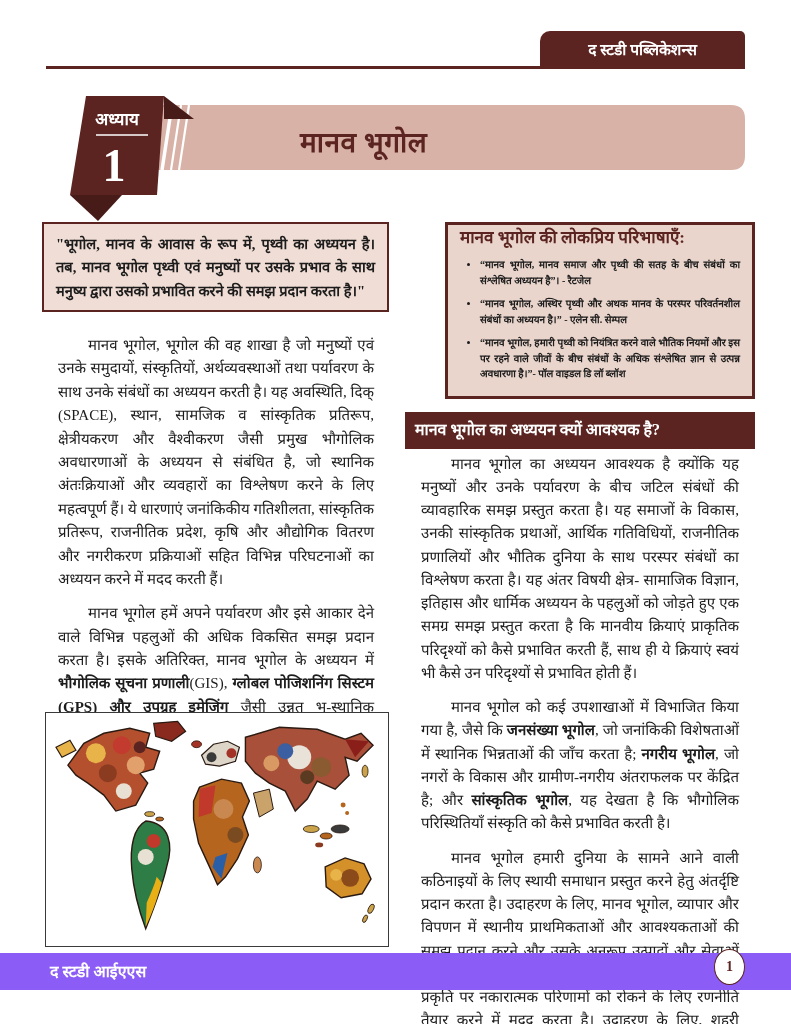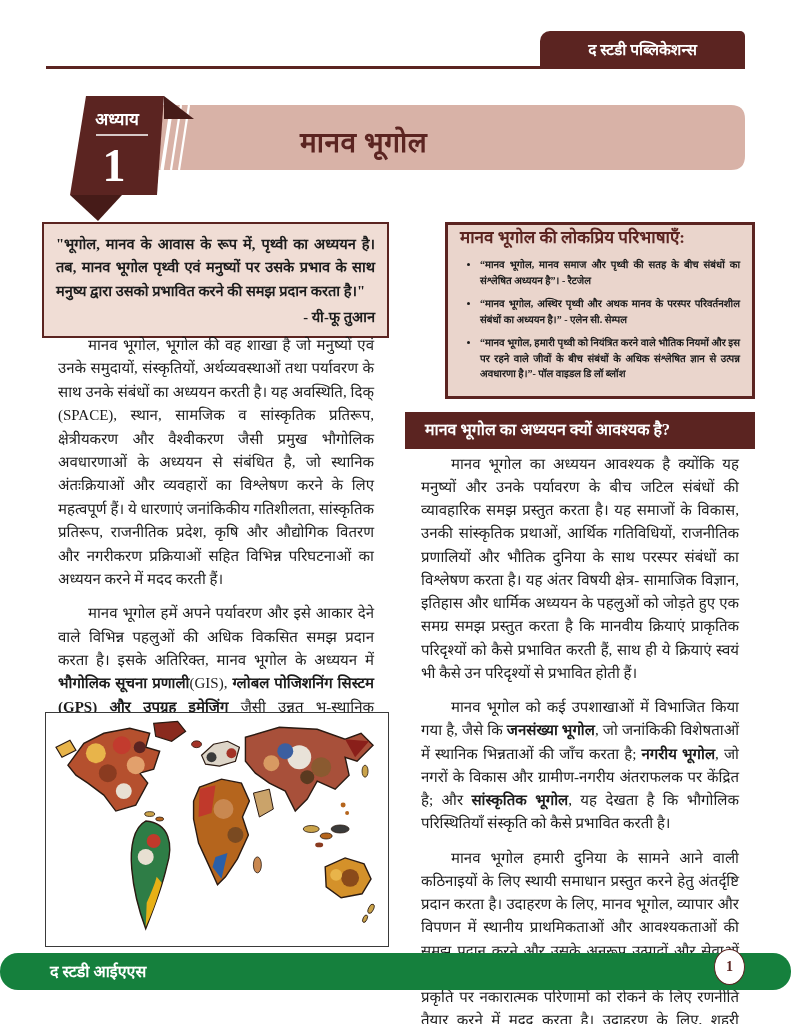--- a/index.html
+++ b/index.html
@@ -42,32 +42,32 @@
     box-sizing:border-box; background:#ead5cc; border:3px solid #5b2421;
     padding:0 12px 6px; text-align:left;margin-left:40px;
   }
   .defs-title { color:#5b2421; font-weight:bold; font-size:17px; margin:0 0 6px; }
   .defs-list { margin:0; padding-left:20px; }
   .defs-list li { font-weight:bold; font-size:10px; line-height:1.55; margin-bottom:8px; text-align:justify; }
 
   
   .why-band {
     margin:13px 0 4px; background:#5b2421; color:#fff; font-weight:bold;
-    font-size:16px; padding:6px 20px; text-indent:0; text-align:left;
+    font-size:16px; padding:6px 10px; text-indent:0; text-align:left;
   }
 
   
   .map-box {
     position:absolute; left:45px; top:712px; width:344px; height:235px;
     box-sizing:border-box; border:1px solid #3a3a3a; background:#fff; padding:4px;
   }
   .map-box svg { width:100%; height:100%; display:block; }
 
   
-  .footer { position:absolute; left:0; top:953px; width:791px; height:37px; background:#15803d;border-radius:18px; }
+  .footer { position:absolute; left:0; top:953px; width:791px; height:37px; background:#8b5cf6; }
   .footer-brand { position:absolute; left:50px; top:0; height:37px; line-height:37px; color:#fff; font-weight:bold; font-size:16px; }
   .page-badge {
     position:absolute; right:46px; top:-4px; width:29px; height:34px;
     background:#fff; border:1px solid #5b2421; border-radius:50%;
     display:flex; align-items:center; justify-content:center;
     color:#5b2421; font-weight:bold; font-size:14px;
   }
   b { font-weight:bold; }
 </style>
 </head>
@@ -89,21 +89,20 @@
     <polygon points="26,11 104,11 97,110 10,110" fill="#5b2421"></polygon>
     <polygon points="10,110 62,110 38,136" fill="#461b18"></polygon>
     <text x="57" y="40" text-anchor="middle" fill="#fff" font-size="17" font-weight="bold">अध्याय</text>
     <line x1="36" y1="50" x2="88" y2="50" stroke="#fff" stroke-width="1.4"></line>
     <text x="54" y="96" text-anchor="middle" fill="#fff" font-size="46" font-weight="bold">1</text>
   </svg>
   <div class="chapter-title">मानव भूगोल</div>
 
   <div class="quote-box">
     <div>"भूगोल, मानव  के आवास के रूप में, पृथ्वी का अध्ययन है। तब, मानव भूगोल पृथ्वी एवं मनुष्यों पर उसके प्रभाव के साथ मनुष्य द्वारा उसको प्रभावित करने की समझ प्रदान करता है।"</div>
-    <div class="quote-attr">- यी-फू तुआन</div>
   </div>
 
   <div class="col-left">
     <p>मानव भूगोल, भूगोल की वह शाखा है जो मनुष्यों एवं उनके समुदायों, संस्कृतियों, अर्थव्यवस्थाओं तथा पर्यावरण के साथ उनके संबंधों का अध्ययन करती है। यह अवस्थिति, दिक् (SPACE), स्थान, सामजिक व सांस्कृतिक प्रतिरूप, क्षेत्रीयकरण और वैश्वीकरण जैसी प्रमुख भौगोलिक अवधारणाओं के अध्ययन से संबंधित है, जो स्थानिक अंतःक्रियाओं और व्यवहारों का विश्लेषण करने के लिए महत्वपूर्ण हैं। ये धारणाएं जनांकिकीय गतिशीलता, सांस्कृतिक प्रतिरूप, राजनीतिक प्रदेश, कृषि और औद्योगिक वितरण और नगरीकरण प्रक्रियाओं सहित विभिन्न परिघटनाओं का अध्ययन करने में मदद करती हैं।</p>
     <p><span>मानव भूगोल हमें अपने पर्यावरण और इसे आकार देने वाले विभिन्न पहलुओं की अधिक विकसित समझ प्रदान करता है। इसके अतिरिक्त, मानव भूगोल के अध्ययन में </span><b>भौगोलिक सूचना प्रणाली</b><span>(GIS), </span><b>ग्लोबल पोजिशनिंग सिस्टम (GPS) और उपग्रह इमेजिंग</b><span> जैसी उन्नत भू-स्थानिक तकनीकों के  उपयोग द्वारा स्थानिक विश्लेषण में सुधार कर  दुनिया की चिंताओं को दूर करने का प्रयास किया जाता है। साथ ही, इससे भूमि उपयोग, जल संसाधन, वायुमंडल और जैव विविधता में परिवर्तन, जनसंख्या वृद्धि, औद्योगिक प्रथाएँ, नगरीय विस्तार जैसी मानवीय क्रिया-कलापों पर प्रादेशिक परिघटनाओं के प्रभावों का आकलन करने में भी सहायता मिलती हैं।</span></p>
   </div>
 
   <div class="map-box">
     <svg viewBox="0 0 335 225">
 

